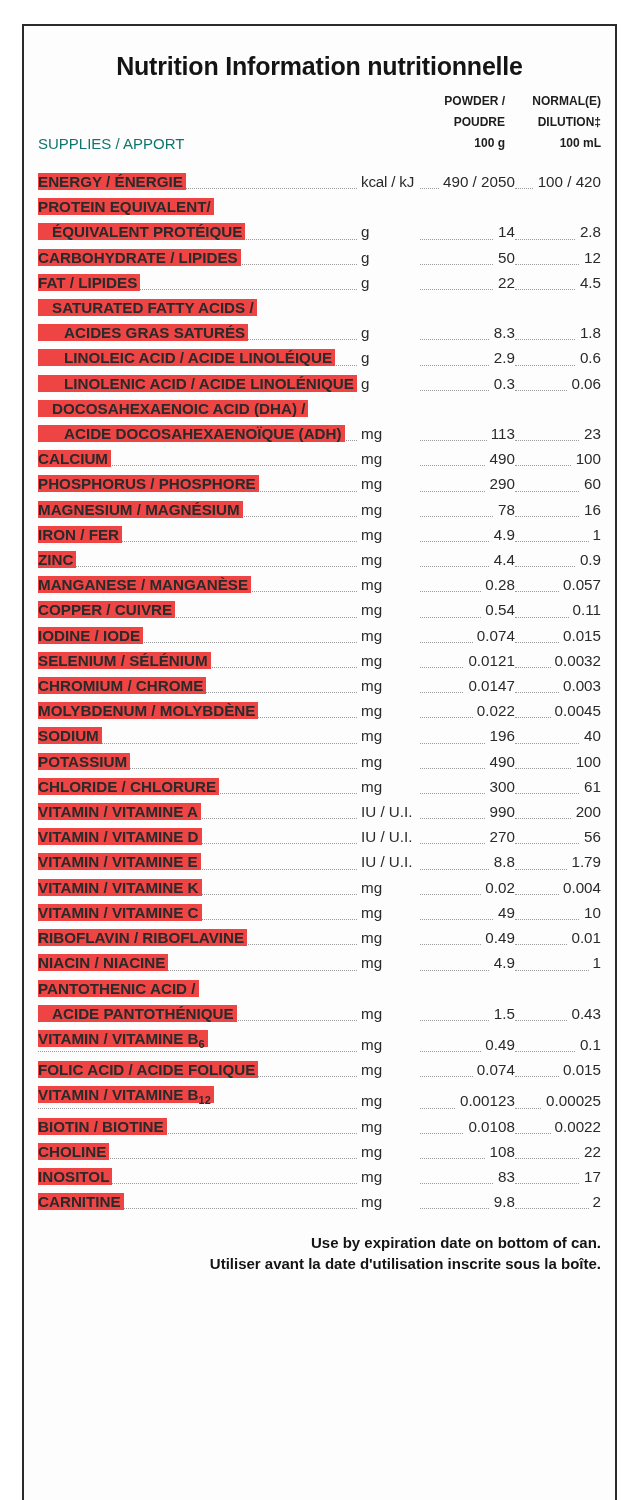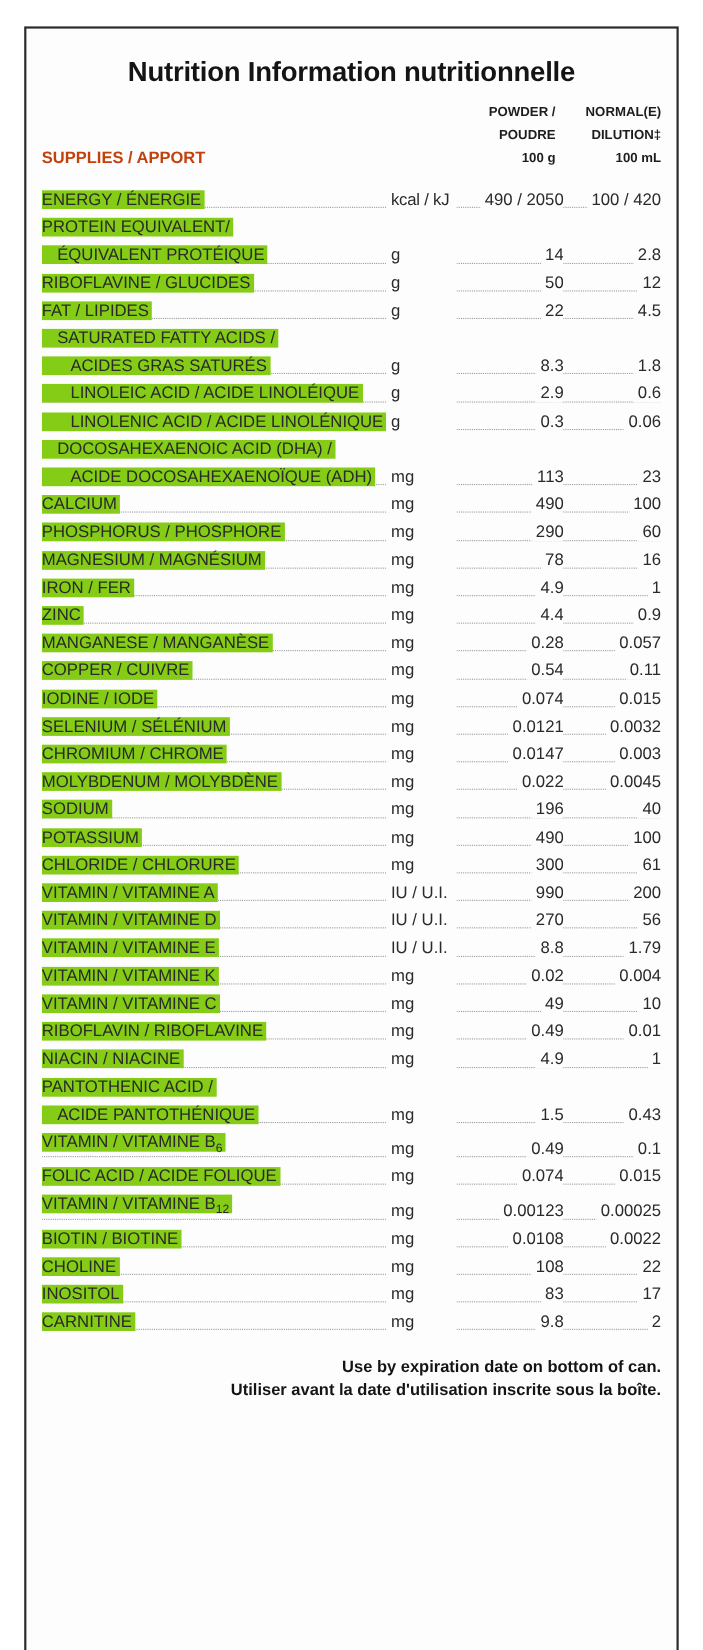--- a/index.html
+++ b/index.html
@@ -51,23 +51,24 @@
   col.c-pow   { width: 105px; }
   col.c-norm  { width: 96px; }
 
   .name {
     position: relative;
     overflow: hidden;
     padding-right: 4px;
   }
   .name .lbl {
     position: relative;
-    background: #84cc16;
+    background: #ef4444;
     padding-right: 3px;
     z-index: 2;
+    font-weight: bold;
   }
   .name .dots {
     position: absolute;
     left: 0;
     right: 0;
     bottom: 5px;
     border-bottom: 1.6px dotted #9a9a9a;
     z-index: 1;
   }
   .indent1 .lbl { padding-left: 14px; }
@@ -112,22 +113,22 @@
     line-height: 21px;
     color: #1d1d1d;
   }
   #hdr-pow { right: 96px; top: 0; width: 130px; }
   #hdr-norm { right: 0; top: 0; width: 96px; }
   #hdr-supplies {
     position: absolute;
     left: 0;
     top: 44px;
     font-size: 15px;
-    font-weight: bold;
-    color: #c2410c;
+    font-weight: normal;
+    color: #0f766e;
   }
   sub.small { font-size: 11px; }
 
   #footer {
     margin-top: 18px;
     text-align: right;
     font-size: 15px;
     font-weight: bold;
     line-height: 21px;
     color: #141414;
@@ -175,21 +176,21 @@
           <td class="num nodots"><span class="v"></span></td>
           <td class="num nodots"><span class="v"></span></td>
         </tr>
         <tr>
           <td class="name indent1"><span class="dots"></span><span class="lbl">ÉQUIVALENT PROTÉIQUE</span></td>
           <td class="unit">g</td>
           <td class="num"><span class="dots"></span><span class="v">14</span></td>
           <td class="num"><span class="dots"></span><span class="v">2.8</span></td>
         </tr>
         <tr>
-          <td class="name"><span class="dots"></span><span class="lbl">RIBOFLAVINE / GLUCIDES</span></td>
+          <td class="name"><span class="dots"></span><span class="lbl">CARBOHYDRATE / LIPIDES</span></td>
           <td class="unit">g</td>
           <td class="num"><span class="dots"></span><span class="v">50</span></td>
           <td class="num"><span class="dots"></span><span class="v">12</span></td>
         </tr>
         <tr>
           <td class="name"><span class="dots"></span><span class="lbl">FAT / LIPIDES</span></td>
           <td class="unit">g</td>
           <td class="num"><span class="dots"></span><span class="v">22</span></td>
           <td class="num"><span class="dots"></span><span class="v">4.5</span></td>
         </tr>

